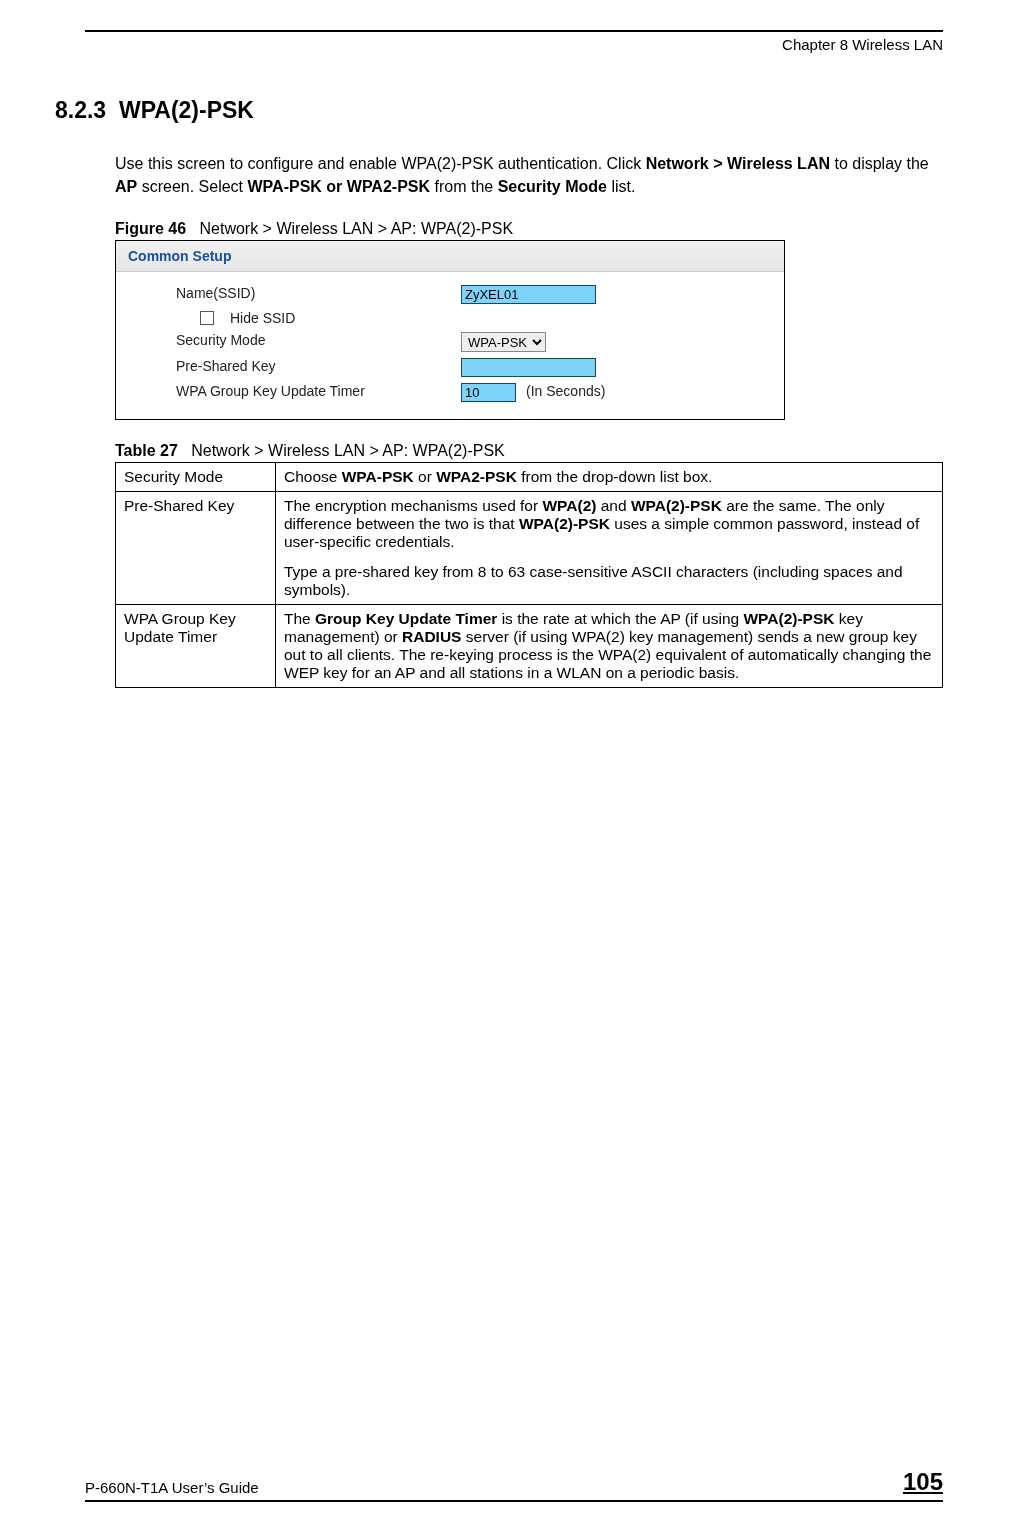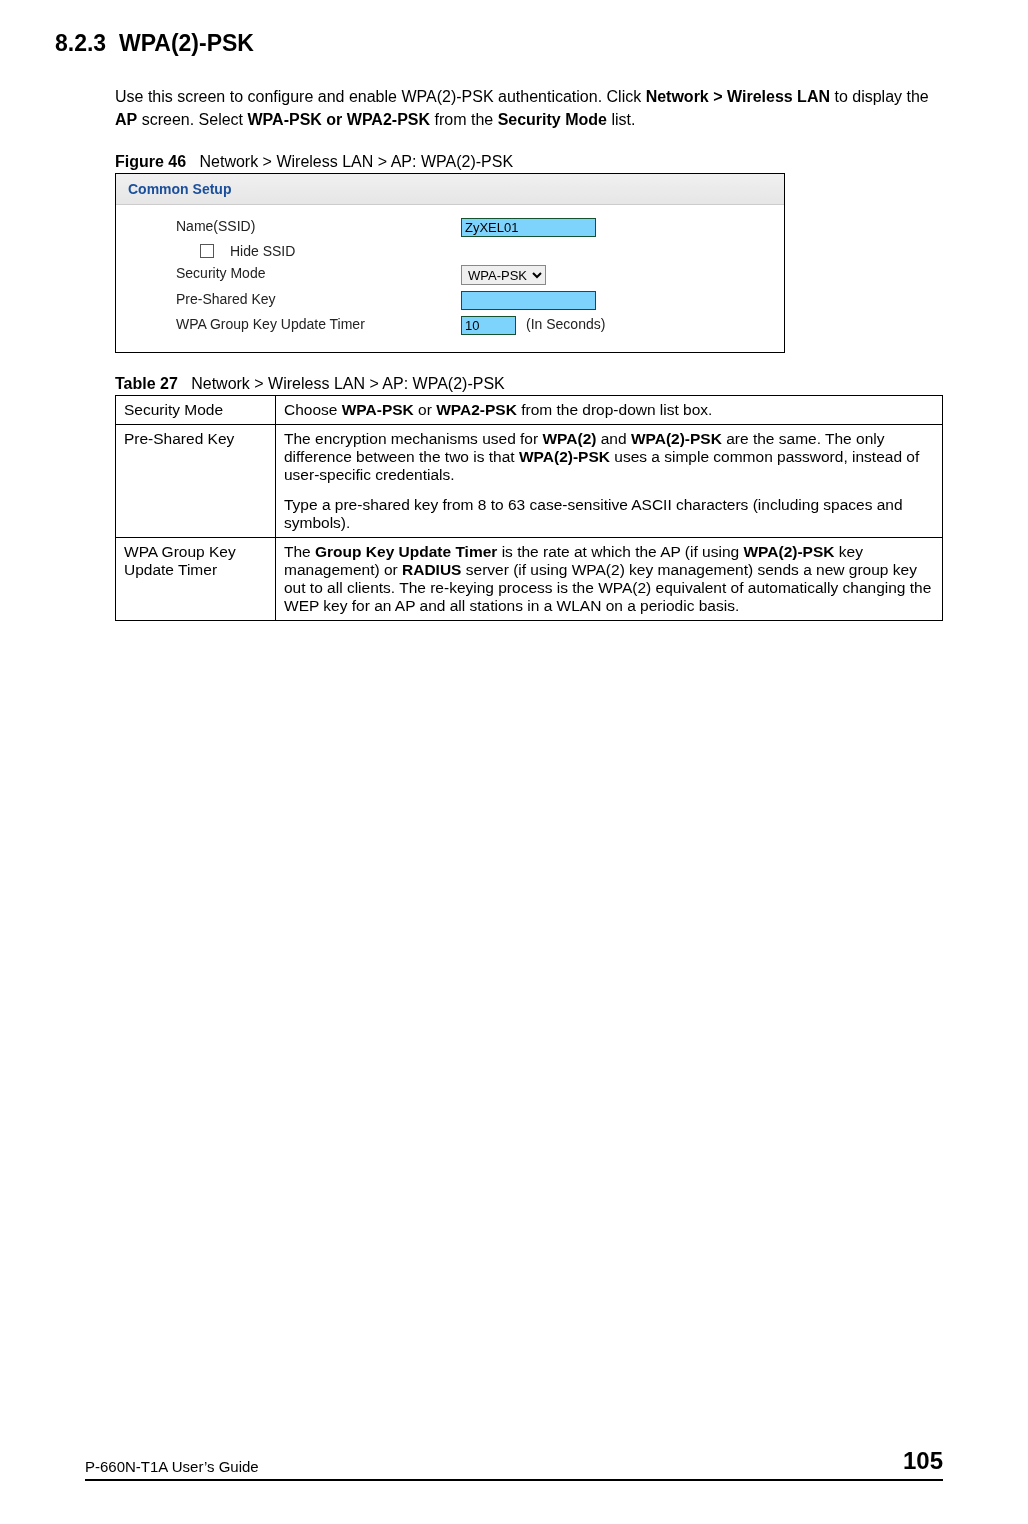--- a/index.html
+++ b/index.html
@@ -127,37 +127,39 @@
   table.desc-table td.label-col {
     width: 160px;
   }
   .td-para { margin-bottom: 12px; }
   .td-para:last-child { margin-bottom: 0; }
   
   .footer {
     position: absolute;
     left: 85px;
     right: 85px;
-    bottom: 43px;
+    bottom: 22px;
     border-bottom: 2px solid #000;
     padding-bottom: 4px;
     display: flex;
     justify-content: space-between;
     align-items: flex-end;
     font-size: 15px;
   }
   .page-number {
     font-size: 24px;
     font-weight: bold;
+    text-decoration: underline;
   }
 </style>
 </head>
 <body>
 
 <div class="page">
+  <div class="running-head">Chapter 8 Wireless LAN</div>
 
   <h2 class="section-heading">
     <span>8.2.3</span>&nbsp;&nbsp;<span>WPA(2)-PSK</span>
   </h2>
 
   <div class="section-body">
     <p class="body-text">
       <span>Use this screen to configure and enable WPA(2)-PSK authentication. Click </span><span class="bold">Network &gt; Wireless LAN</span><span> to display the </span><span class="bold">AP</span><span> screen. Select </span><span class="bold">WPA-PSK or WPA2-PSK</span><span> from the </span><span class="bold">Security Mode</span><span> list.</span>
     </p>
 

